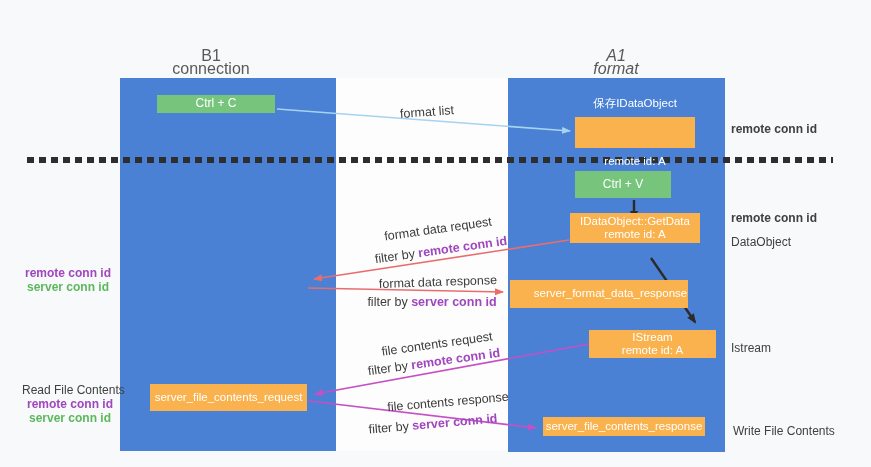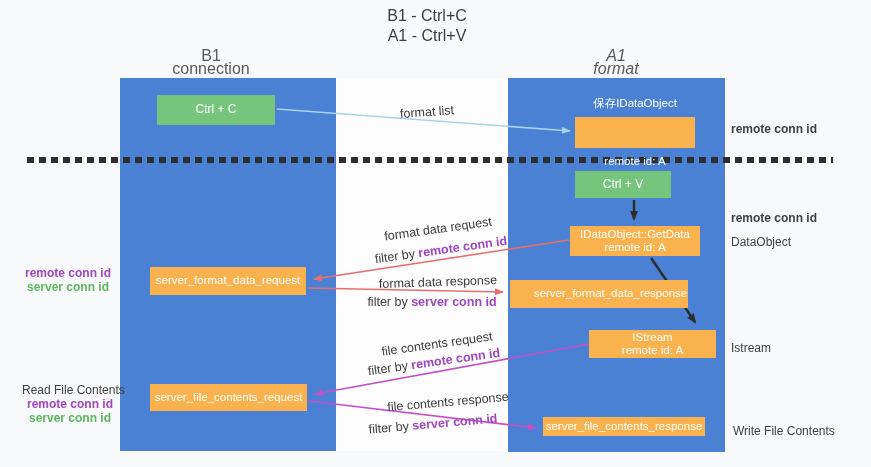--- a/index.html
+++ b/index.html
@@ -49,24 +49,20 @@
   .left-note{
     position:absolute;text-align:center;font-size:12px;line-height:14px;white-space:nowrap;
   }
   svg.overlay{position:absolute;left:0;top:0;pointer-events:none;}
 </style>
 </head>
 <body>
 
 <div class="canvas">
 
-  <div class="title">
-    <div>B1 - Ctrl+C</div>
-    <div>A1 - Ctrl+V</div>
-  </div>
 
   <div class="lifeline-header" style="left:211px;">
     <div>B1</div>
     <div>connection</div>
   </div>
   <div class="lifeline-header" style="left:616px;font-style:italic;">
     <div>A1</div>
     <div>format</div>
   </div>
 
@@ -93,41 +89,38 @@
     </defs>
     <line x1="277" y1="109" x2="570" y2="131" stroke="#a6d3f0" stroke-width="1.6" marker-end="url(#m-blue)"></line>
     <line x1="634" y1="200" x2="634" y2="219" stroke="#2b2b2b" stroke-width="2.4" marker-end="url(#m-blk)"></line>
     <line x1="651" y1="258" x2="695" y2="322" stroke="#2b2b2b" stroke-width="2.4" marker-end="url(#m-blk)"></line>
     <line x1="569" y1="240" x2="314" y2="279" stroke="#e86e6e" stroke-width="1.6" marker-end="url(#m-red)"></line>
     <line x1="308" y1="288" x2="503" y2="292" stroke="#e86e6e" stroke-width="1.6" marker-end="url(#m-red)"></line>
     <line x1="589" y1="344" x2="315" y2="394" stroke="#c550c5" stroke-width="1.6" marker-end="url(#m-mag)"></line>
     <line x1="309" y1="401" x2="536" y2="428" stroke="#c550c5" stroke-width="1.6" marker-end="url(#m-mag)"></line>
   </svg>
 
-  <div class="box green" style="left:157px;top:95px;width:118px;height:30px;">
+  <div class="box green" style="left:157px;top:95px;width:118px;height:18px;">
     <span>Ctrl + C</span>
   </div>
 
   <div class="box orange" style="left:575px;top:117px;width:120px;height:31px;gap:44px;">
     <span>保存IDataObject</span>
     <span>remote id: A</span>
   </div>
 
   <div class="box green" style="left:575px;top:171px;width:96px;height:27px;">
     <span>Ctrl + V</span>
   </div>
 
-  <div class="box orange" style="left:570px;top:226px;width:130px;height:30px;">
+  <div class="box orange" style="left:570px;top:213px;width:130px;height:30px;">
     <span>IDataObject::GetData</span>
     <span>remote id: A</span>
   </div>
 
-  <div class="box orange" style="left:150px;top:267px;width:156px;height:28px;">
-    <span>server_format_data_request</span>
-  </div>
 
   <div class="box orange" style="left:510px;top:280px;width:155px;height:28px;padding-left:23px;">
     <span>server_format_data_response</span>
   </div>
 
   <div class="box orange" style="left:589px;top:330px;width:127px;height:28px;">
     <span>IStream</span>
     <span>remote id: A</span>
   </div>
 

